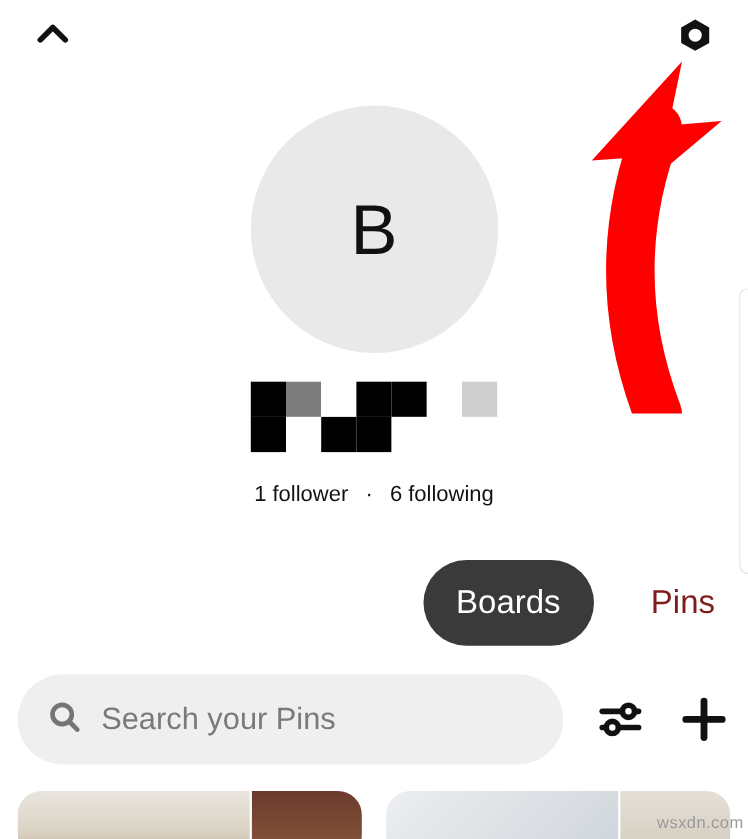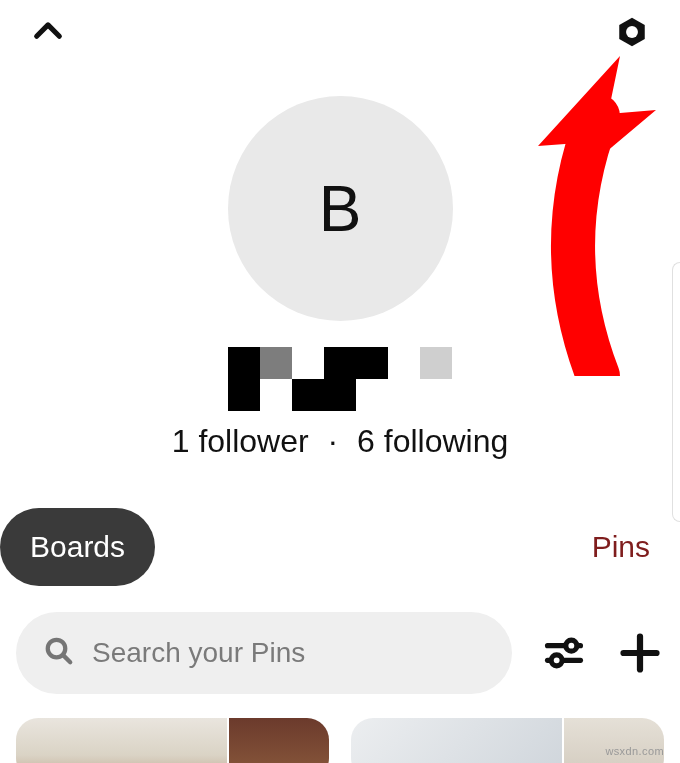--- a/index.html
+++ b/index.html
@@ -63,29 +63,29 @@
       grid-template-columns: repeat(7, 32px);
       grid-template-rows: repeat(2, 32px);
     }
     .px { width: 32px; height: 32px; }
     .b0 { background: #000; }
     .b1 { background: #7d7d7d; }
     .b2 { background: #fff; }
     .b3 { background: #cfcfcf; }
     .stats-row {
       text-align: center;
-      font-size: 32px;
-      margin-top: 12px;
+      font-size: 20px;
+      margin-top: 27px;
       color: #111;
       font-weight: 400;
     }
     .stats-sep { margin: 0 10px; }
     .tabs-row {
       display: flex;
-      justify-content: space-between;
+      justify-content: flex-end;
       gap: 22px;
       margin-top: 48px;
       align-items: center;
     }
     .tab {
       font-size: 30px;
       font-weight: 500;
       padding: 22px 30px;
       border-radius: 44px;
       color: #7f1d1d;
@@ -162,23 +162,23 @@
       position: absolute;
       top: 46px;
       left: 488px;
       width: 170px;
       height: 330px;
       z-index: 3;
       pointer-events: none;
     }
     .watermark {
       position: absolute;
-      right: 16px;
+      right: 4px;
       bottom: 6px;
-      font-size: 11px;
+      font-size: 15px;
       color: #999;
       letter-spacing: .4px;
       margin-top: 19px;
     }
     .edge-handle {
       position: absolute;
       right: 0;
       top: 262px;
       width: 8px;
       height: 260px;

